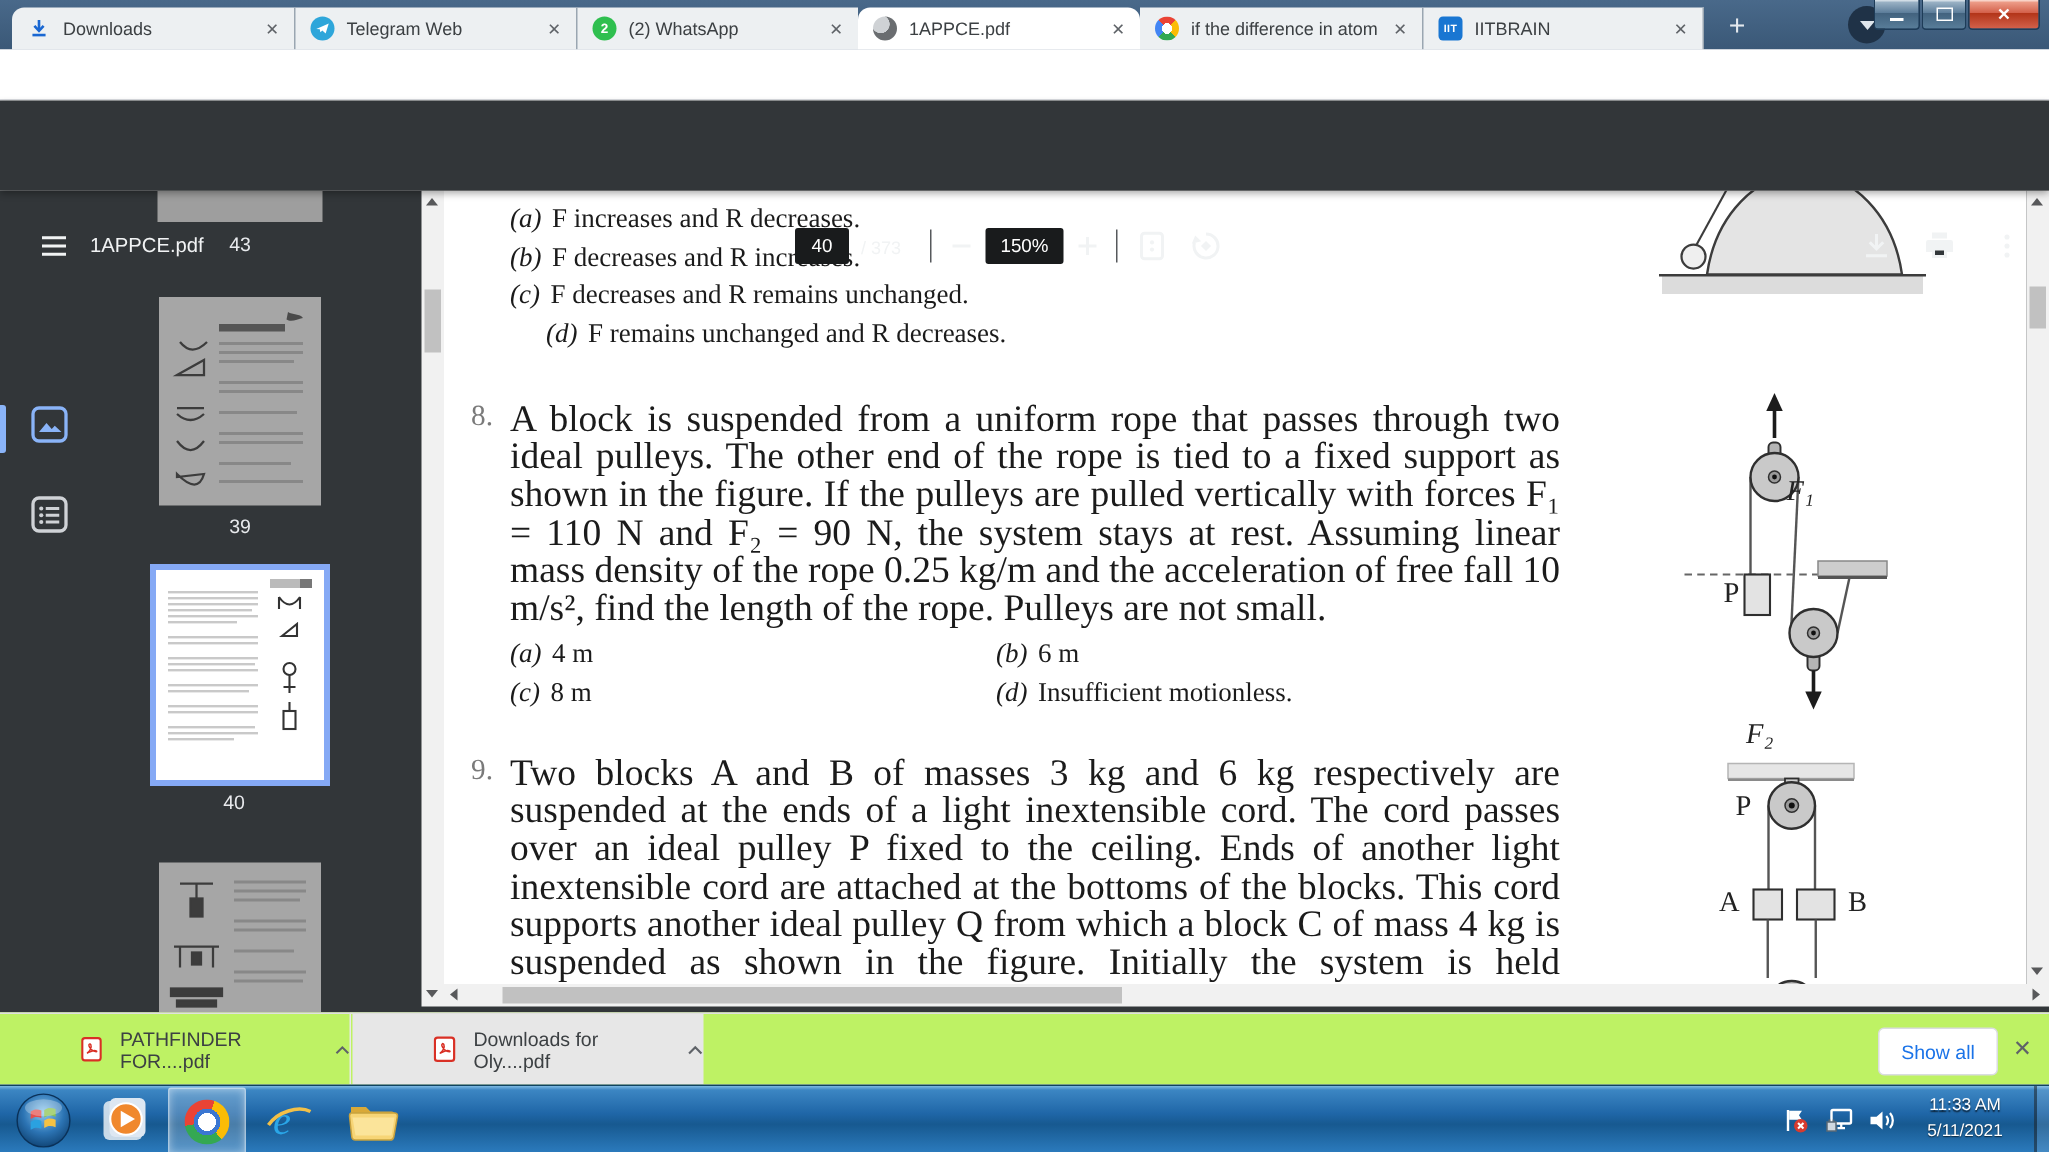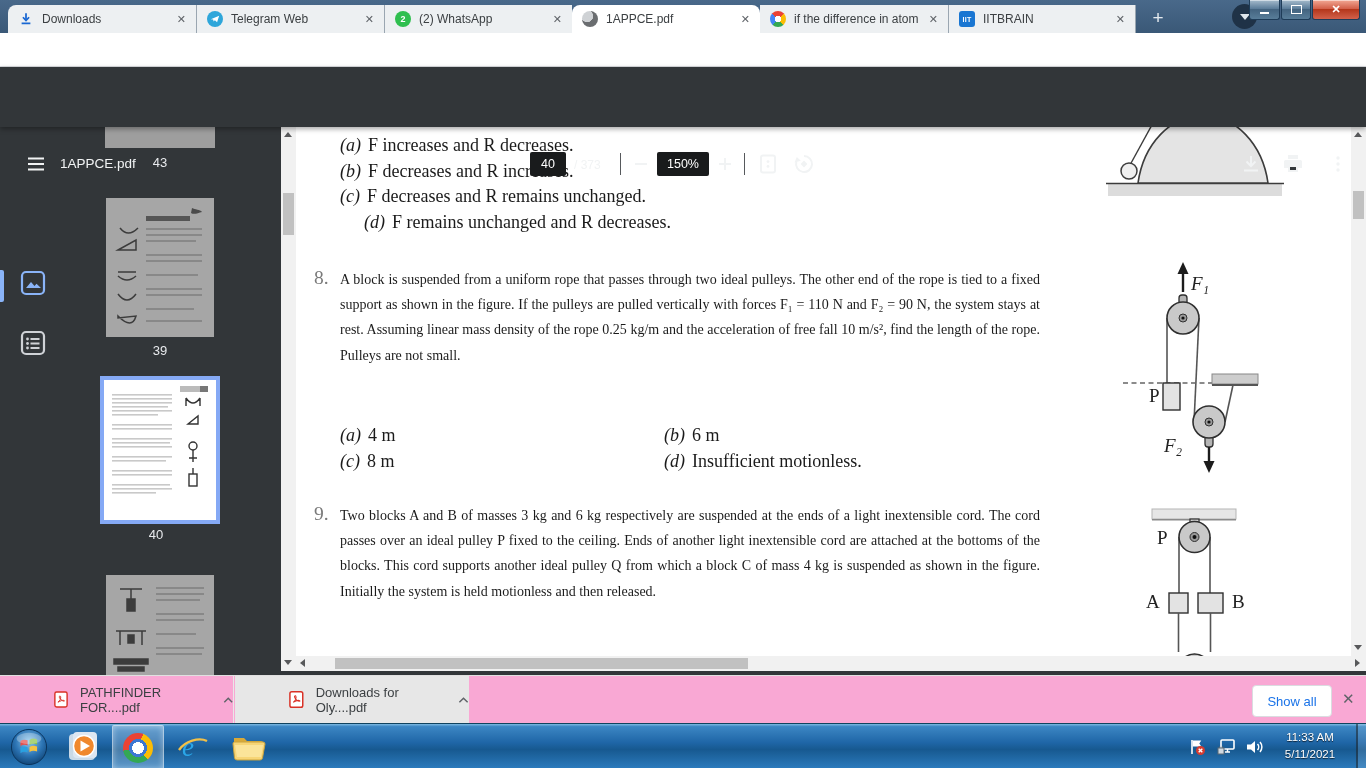--- a/index.html
+++ b/index.html
@@ -57,27 +57,27 @@
   .sb-thumb{position:absolute;background:#c1c1c1;}
   .arr{position:absolute;width:0;height:0;}
   .a-up{border-left:4px solid transparent;border-right:4px solid transparent;border-bottom:5px solid #58595b;}
   .a-dn{border-left:4px solid transparent;border-right:4px solid transparent;border-top:5px solid #58595b;}
   .a-lf{border-top:4px solid transparent;border-bottom:4px solid transparent;border-right:5px solid #58595b;}
   .a-rt{border-top:4px solid transparent;border-bottom:4px solid transparent;border-left:5px solid #58595b;}
   
   #page{position:absolute;left:296px;top:0;width:1055px;height:529px;background:#fff;overflow:hidden;}
   .serif{font-family:"Liberation Serif","DejaVu Serif",serif;color:#1b1b1b;}
   .qnum{position:absolute;font-size:19.5px;color:#7a7a7a;}
-  .qbody{position:absolute;width:700px;font-size:14px;line-height:25.2px;text-align:justify;}
+  .qbody{position:absolute;width:700px;font-size:25px;line-height:25.2px;text-align:justify;}
   .ol{position:absolute;font-size:18px;white-space:nowrap;}
   .ol i{font-style:italic;margin-right:7px;}
   .figlab{position:absolute;font-size:19px;color:#222;}
-  .figlab.it{font-style:italic;}
-  
-  #dlbar{position:absolute;left:0;top:675px;width:1366px;height:48px;background:#f9a8d4;
+  .figlab.it{font-style:italic;margin-top:44px;}
+  
+  #dlbar{position:absolute;left:0;top:675px;width:1366px;height:48px;background:#bef264;
     border-top:1px solid #e0e0e0;box-sizing:border-box;}
   .chip{position:absolute;top:0;height:47px;display:flex;align-items:center;gap:12px;
     padding-left:54px;box-sizing:border-box;font-size:13px;color:#3c4043;}
   .chip .chev{margin-left:4px;}
   #showall{position:absolute;left:1252px;top:9px;width:78px;height:30px;border:1px solid #dadce0;
     border-radius:4px;color:#1a73e8;font-size:13px;display:flex;align-items:center;justify-content:center;background:#fff;}
   
   #taskbar{position:absolute;left:0;top:723px;width:1366px;height:45px;
     background:linear-gradient(180deg,#7db9e2 0,#3c86c3 6%,#1f66a7 42%,#175990 58%,#2b7abc 100%);
     border-top:1px solid #10435f;box-sizing:border-box;}

